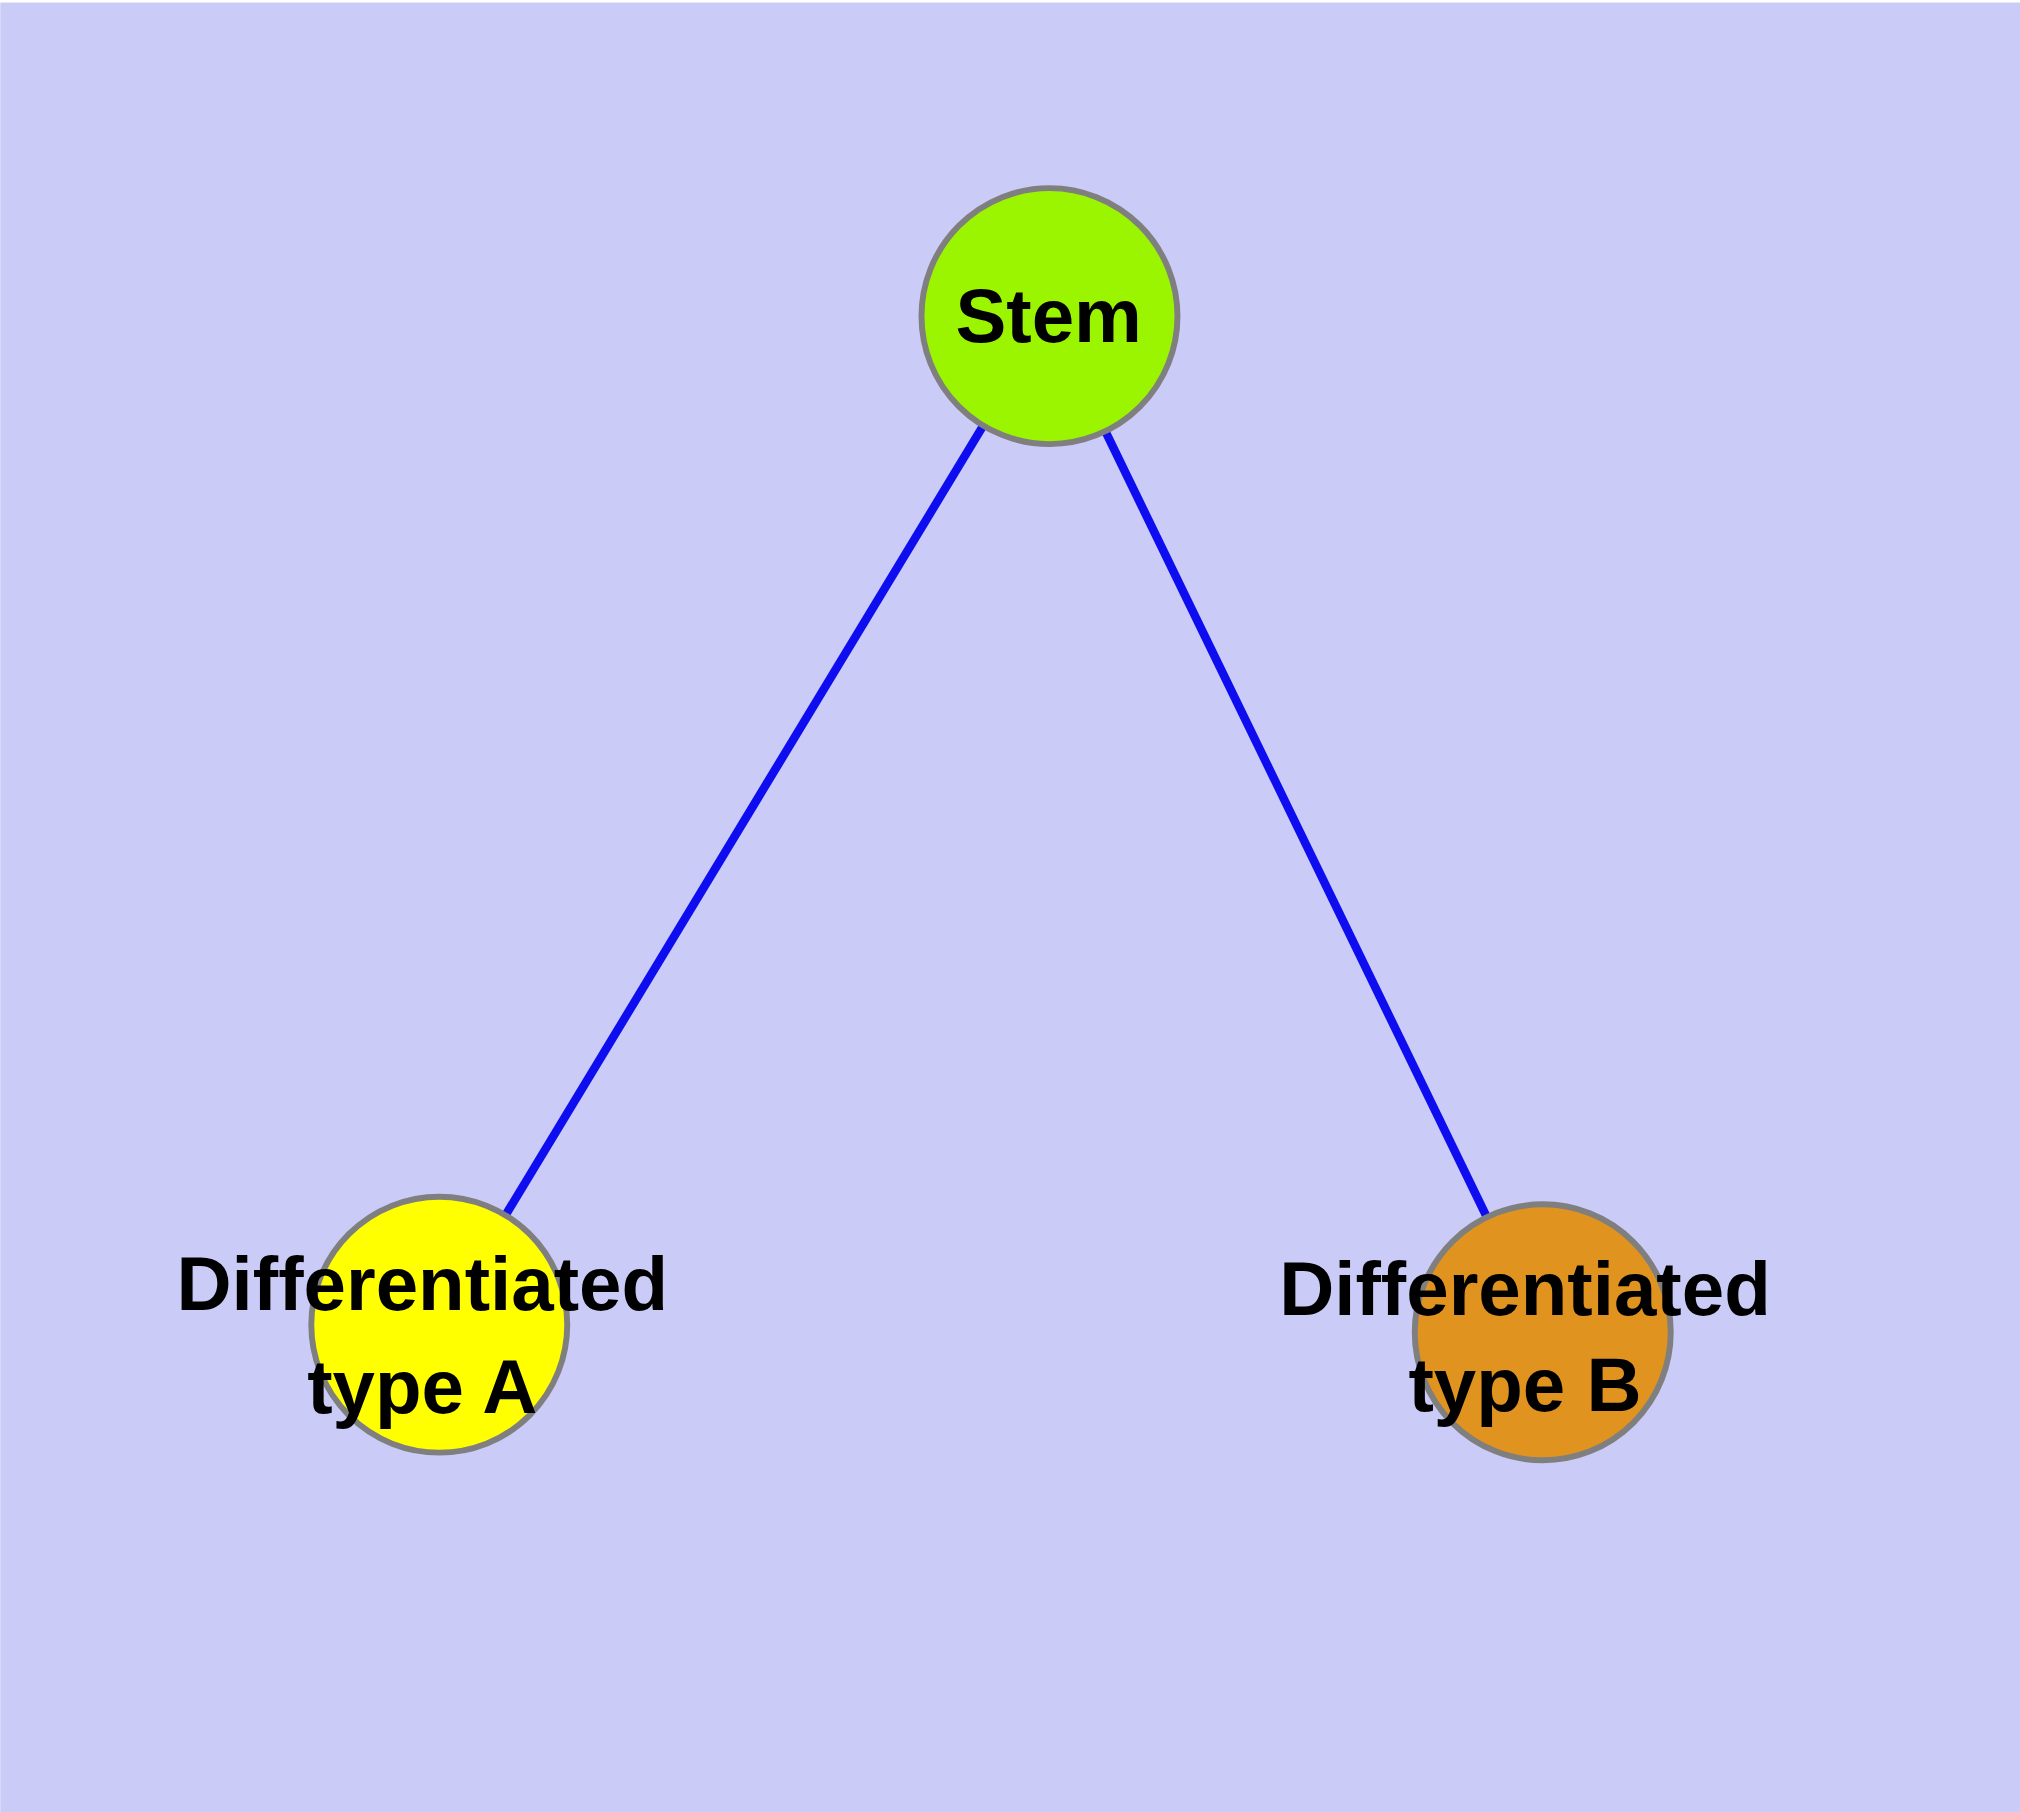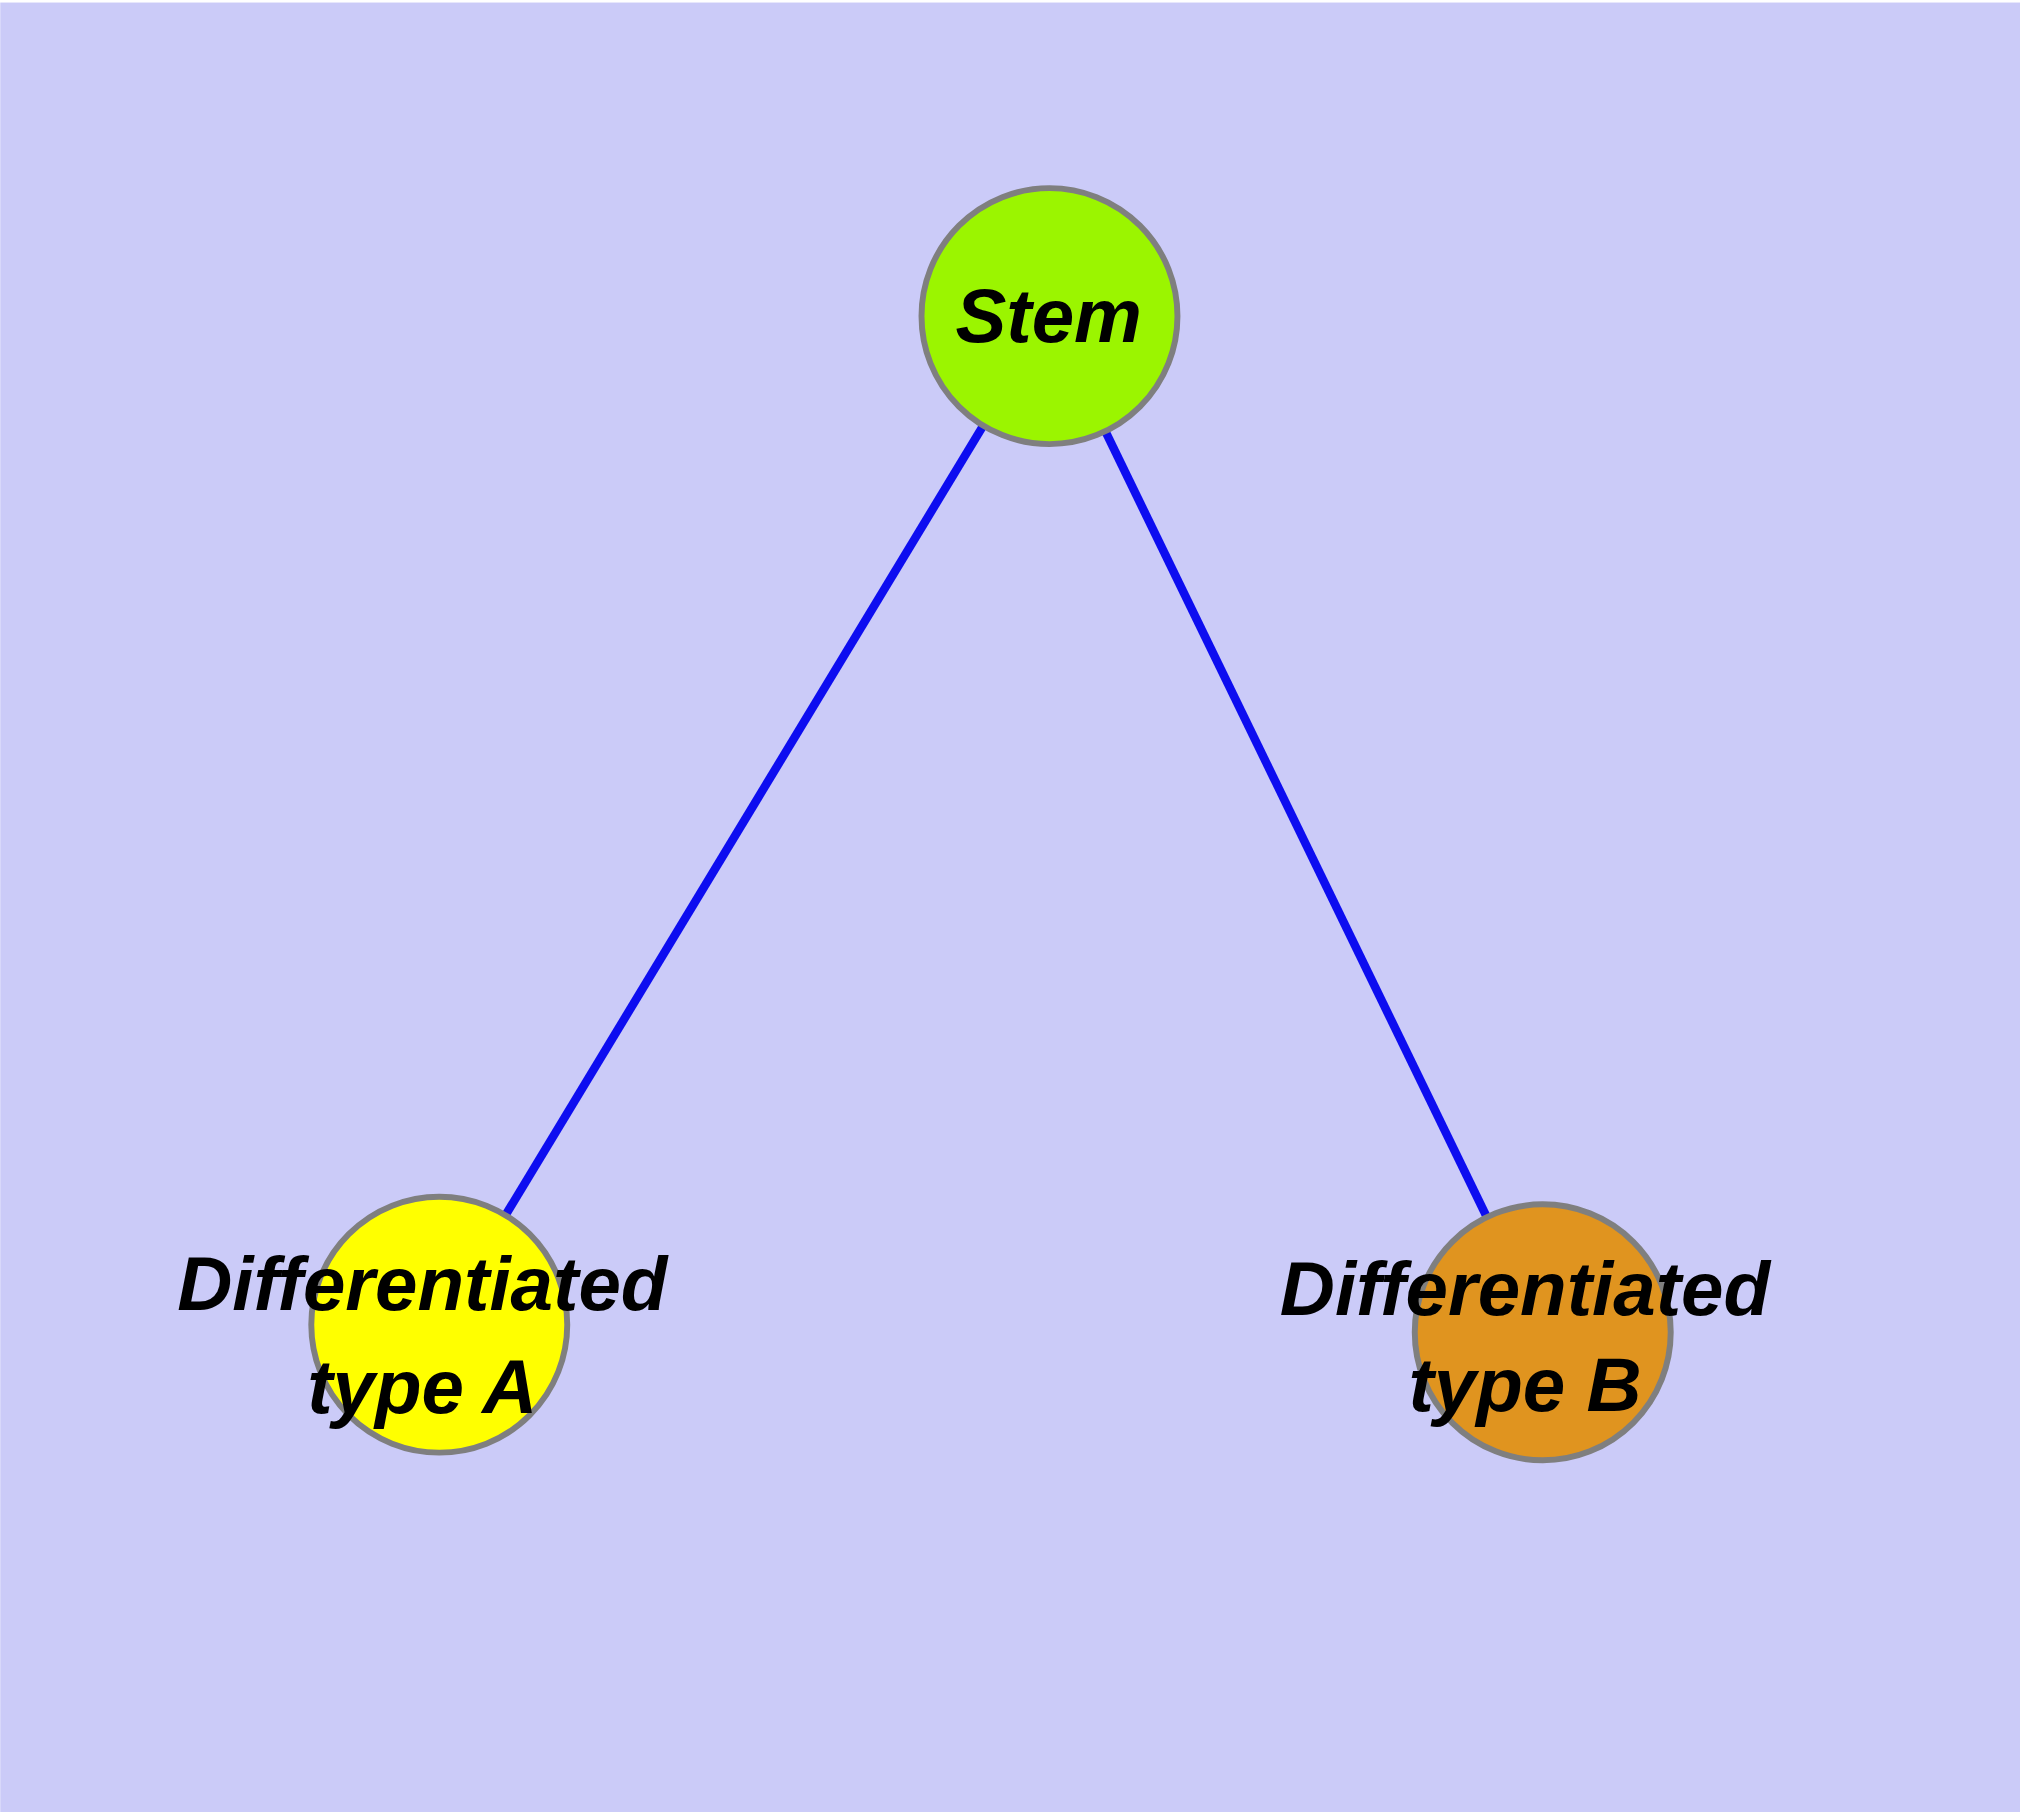--- a/index.html
+++ b/index.html
@@ -4,21 +4,20 @@
 <style>
   html, body {
     margin: 0;
     padding: 0;
     background: #ffffff;
   }
   .canvas-wrap {
     width: 1847px;
     height: 1812px;
     position: relative;
-    font-style: italic;
   }
   svg.graph {
     display: block;
     width: 2021px;
     height: 1812px;
   }
   .edge {
     stroke-width: 10px;
     stroke-linecap: butt;
     fill: none;

